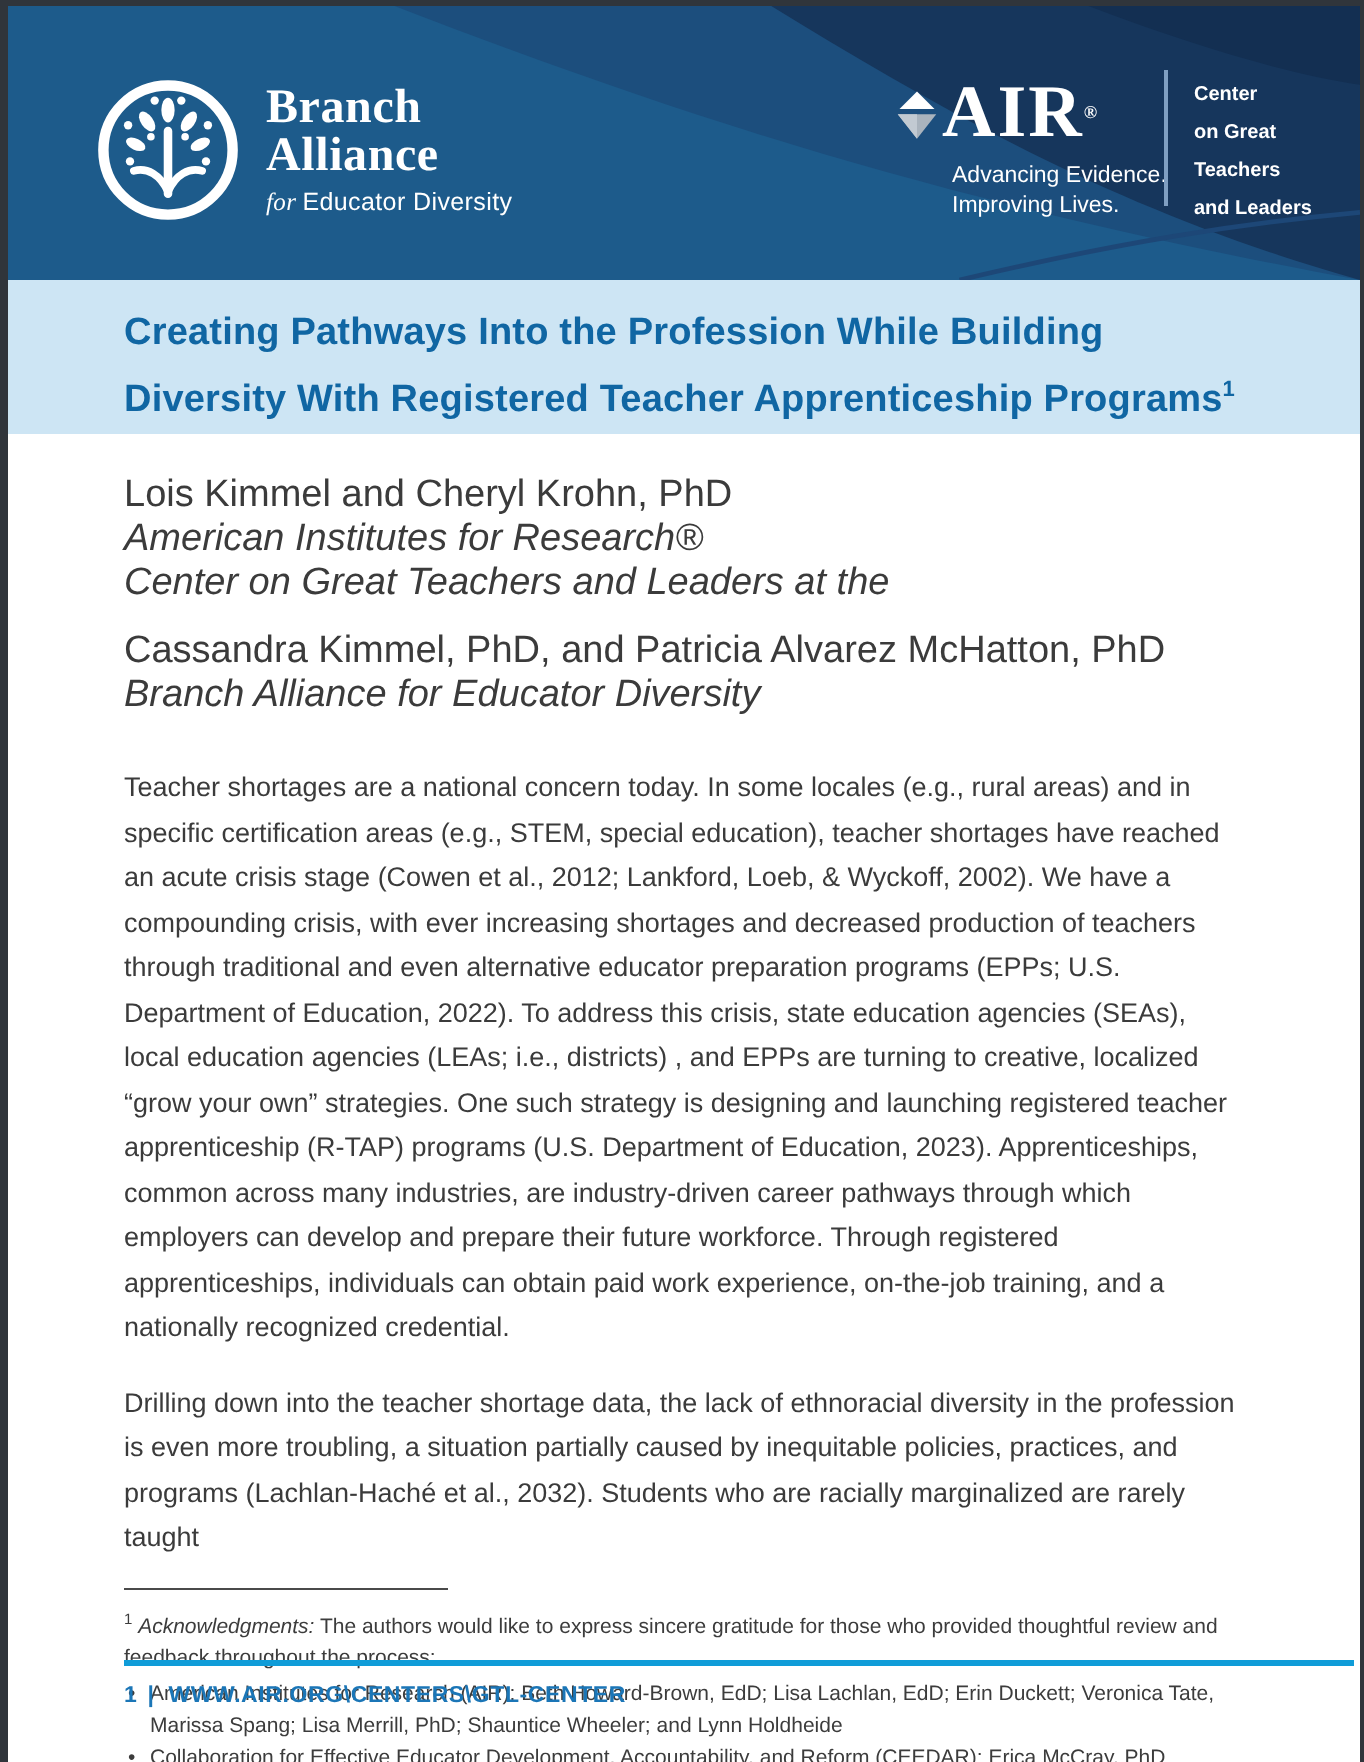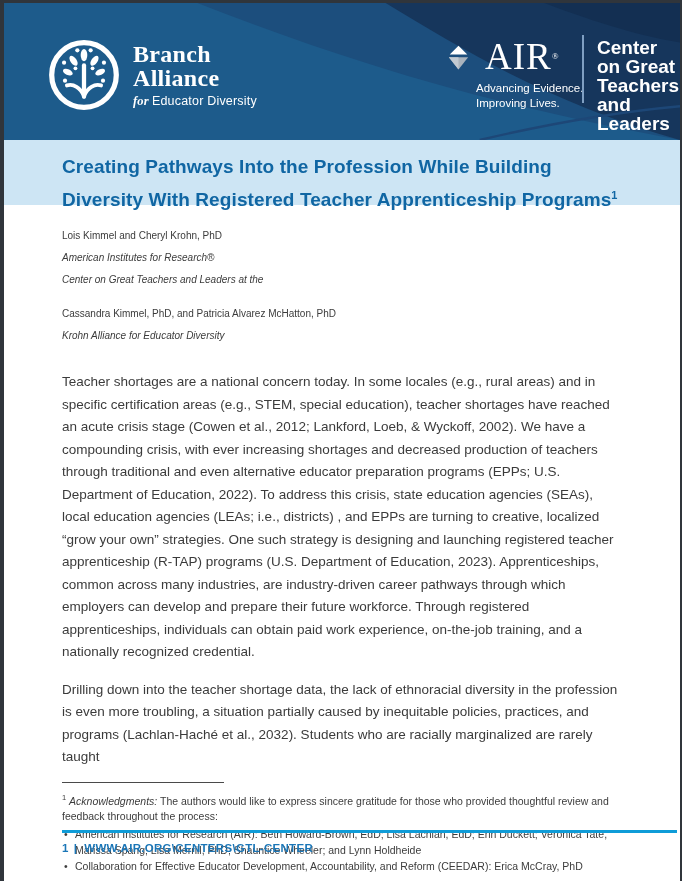--- a/index.html
+++ b/index.html
@@ -10,37 +10,37 @@
     overflow:hidden;margin:0 auto;
   }
   
   .hero{position:relative;height:137px;overflow:hidden;padding-left:12px;}
   .hero-bg{position:absolute;inset:0;width:100%;height:100%;display:block;}
   .branch-lockup{position:absolute;left:42px;top:34px;display:flex;align-items:center;color:#fff;}
   .branch-icon{width:76px;height:76px;flex:0 0 auto;}
   .branch-text{margin-left:11px;line-height:1;}
   .branch-word{font-family:"Liberation Serif",serif;font-weight:bold;font-size:24px;line-height:24px;letter-spacing:.3px;}
   .branch-tagline{font-size:12.5px;margin-top:5px;letter-spacing:.2px;}
-  .branch-tagline .for{font-family:"Liberation Serif",serif;font-style:italic;font-weight:bold;margin-right:3px;}
+  .branch-tagline .for{font-family:"Liberation Serif",serif;font-style:italic;font-weight:normal;margin-right:3px;}
   .branch-tagline .rest{font-weight:normal;}
   .air-lockup{position:absolute;left:444px;top:36px;color:#fff;width:130px;}
   .air-row{display:flex;align-items:flex-start;}
   .air-diamond{width:21px;height:26px;margin-top:6px;flex:0 0 auto;}
-  .air-word{font-family:"Liberation Serif",serif;font-size:37px;line-height:36px;margin-left:16px;letter-spacing:1px;}
+  .air-word{font-family:"Liberation Serif",serif;font-size:37px;line-height:36px;margin-left:2px;letter-spacing:1px;font-weight:bold;}
   .air-reg{font-size:9px;vertical-align:top;position:relative;top:-1px;}
   .air-tagline{font-size:11.5px;line-height:15px;margin-top:6px;margin-left:28px;white-space:nowrap;}
   .hdr-divider{position:absolute;left:578px;top:32px;width:2px;height:68px;background:#7f9fc2;}
-  .center-label{position:absolute;left:593px;top:35px;color:#fff;font-weight:bold;font-size:19px;line-height:19px;}
+  .center-label{position:absolute;left:593px;top:35px;color:#fff;font-weight:bold;font-size:10px;line-height:19px;}
   
-  .title-band{height:65px;background:#cde5f4;padding:13px 60px 0 58px;box-sizing:border-box;}
+  .title-band{height:77px;background:#cde5f4;padding:13px 60px 0 58px;box-sizing:border-box;}
   .page-title{color:#1066a3;font-weight:bold;font-size:19px;line-height:28px;letter-spacing:.1px;}
   .page-title sup{font-size:11px;}
   
   .content{padding:0 60px 0 58px;color:#3b3b3b;}
-  .authors{margin-top:20px;font-size:10px;line-height:22px;}
+  .authors{margin-top:20px;font-size:19px;line-height:22px;}
   .author-group{margin:0 0 12px 0;}
   .affil{font-style:italic;}
   .bodytext{font-size:13.5px;line-height:22.5px;margin:0;}
   .p1{margin-top:24px;}
   .p2{margin-top:15px;}
   
   .footnote-rule{width:162px;border:none;border-top:1.5px solid #4a4a4a;margin:13px 0 7px 0;}
   .footnote{font-size:10.5px;line-height:16px;color:#3c3c3c;}
   .footnote sup{font-size:7.5px;}
   .fn-label{font-style:italic;text-align:right;}
@@ -130,21 +130,21 @@
   <div class="content">
 
     <div class="authors">
       <div class="author-group">
         <div>Lois Kimmel and Cheryl Krohn, PhD</div>
         <div class="affil">American Institutes for Research®</div>
         <div class="affil">Center on Great Teachers and Leaders at the</div>
       </div>
       <div class="author-group">
         <div>Cassandra Kimmel, PhD, and Patricia Alvarez McHatton, PhD</div>
-        <div class="affil">Krohn Alliance for Educator Diversity</div>
+        <div class="affil">Branch Alliance for Educator Diversity</div>
       </div>
     </div>
 
     <p class="bodytext p1">Teacher shortages are a national concern today. In some locales (e.g., rural areas) and in specific certification areas (e.g., STEM, special education), teacher shortages have reached an acute crisis stage (Cowen et al., 2012; Lankford, Loeb, &amp; Wyckoff, 2002). We have a compounding crisis, with ever increasing shortages and decreased production of teachers through traditional and even alternative educator preparation programs (EPPs; U.S. Department of Education, 2022). To address this crisis, state education agencies (SEAs), local education agencies (LEAs; i.e., districts) , and EPPs are turning to creative, localized “grow your own” strategies. One such strategy is designing and launching registered teacher apprenticeship (R-TAP) programs (U.S. Department of Education, 2023). Apprenticeships, common across many industries, are industry-driven career pathways through which employers can develop and prepare their future workforce. Through registered apprenticeships, individuals can obtain paid work experience, on-the-job training, and a nationally recognized credential.</p>
 
     <p class="bodytext p2">Drilling down into the teacher shortage data, the lack of ethnoracial diversity in the profession is even more troubling, a situation partially caused by inequitable policies, practices, and programs (Lachlan-Haché et al., 2032). Students who are racially marginalized are rarely taught</p>
 
     <hr class="footnote-rule">
 
     <div class="footnote">

